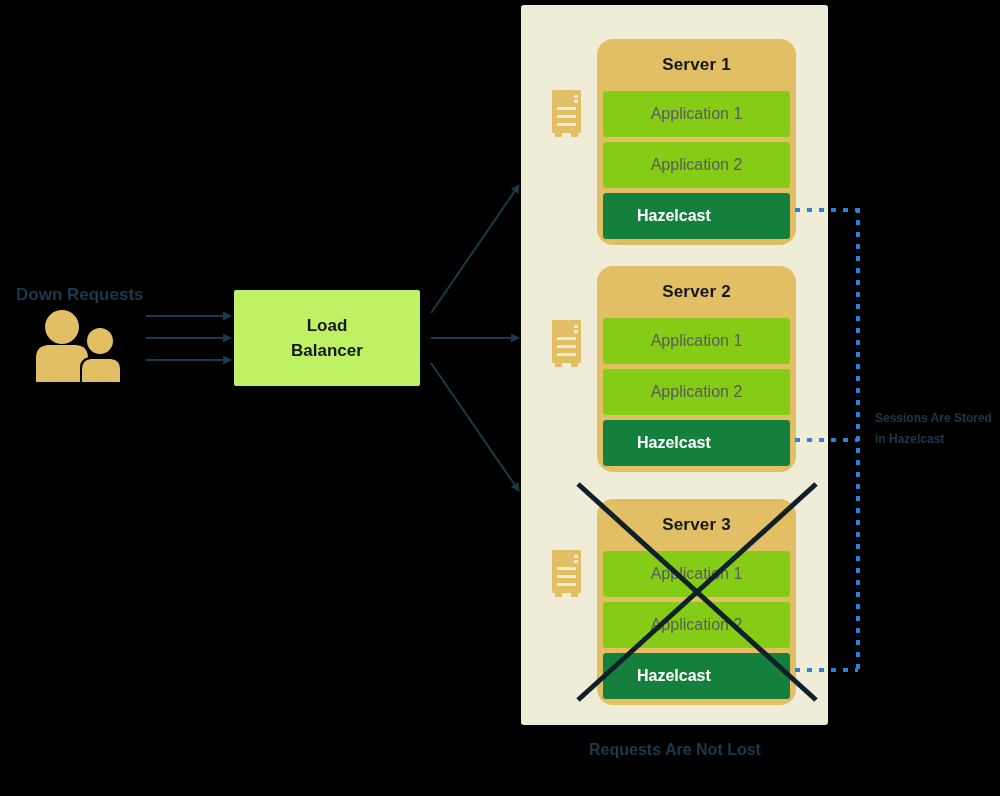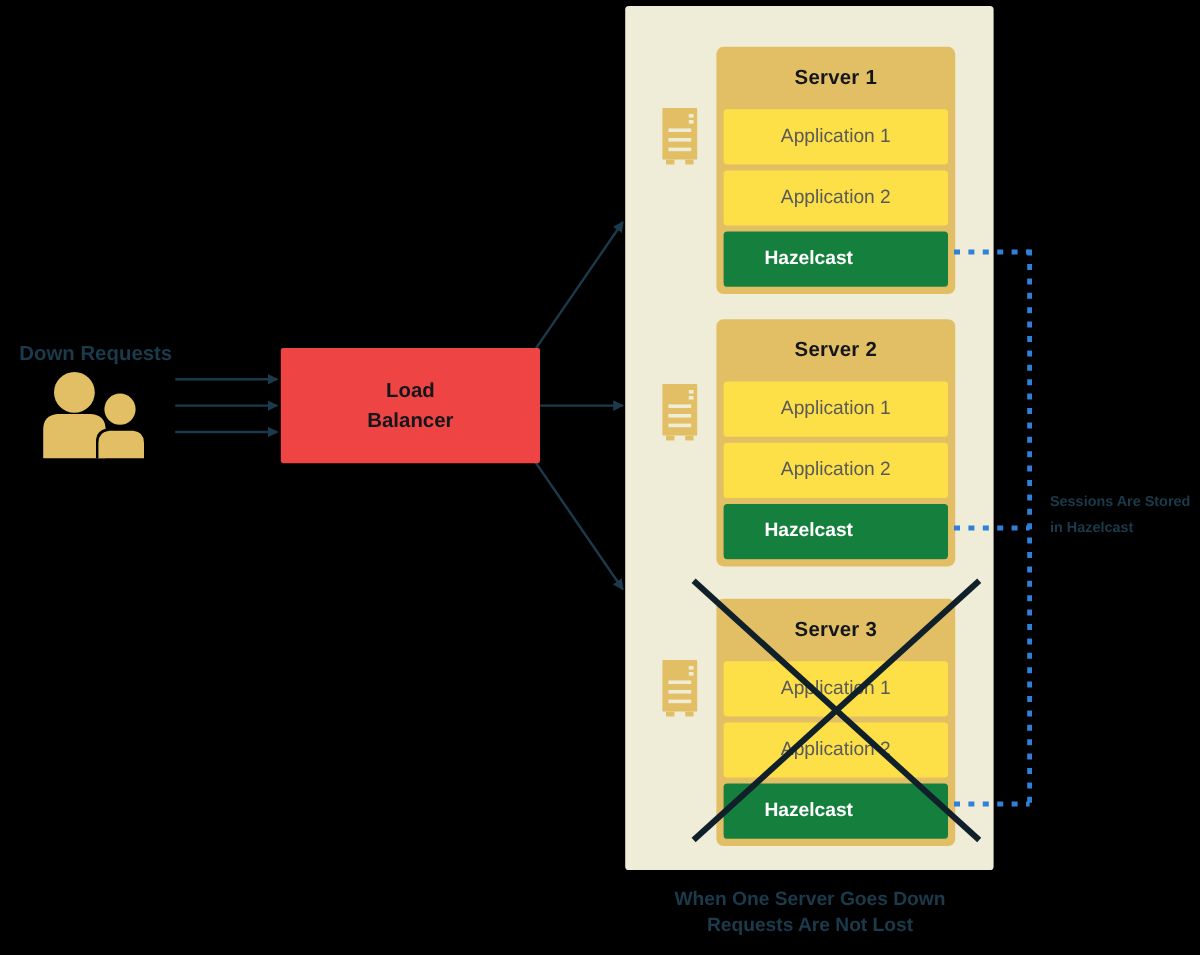--- a/index.html
+++ b/index.html
@@ -32,41 +32,41 @@
     background: #efecd8;
     border-radius: 3px;
   }
 
   
   .server-card {
     position: absolute;
     left: 597px;
     width: 199px;
     background: #e2bf64;
-    border-radius: 6px;
+    border-radius: 16px;
     box-sizing: border-box;
     padding: 0;
   }
   .server-card.s1 { top: 39px; }
   .server-card.s2 { top: 266px; }
   .server-card.s3 { top: 499px; }
 
   .server-title {
     height: 51px;
     line-height: 51px;
     text-align: center;
     font-size: 17px;
     font-weight: bold;
     color: #14161a;
     letter-spacing: .2px;
   }
   .app-row {
     height: 48px;
     margin: 0 5px 3px 5px;
-    background: #fde047;
+    background: #84cc16;
     border: 1.5px solid #e2bf64;
     border-radius: 4px;
     box-sizing: border-box;
     line-height: 45px;
     text-align: center;
     font-size: 16px;
     color: #5a5a5a;
   }
   .hz-row {
     height: 48px;
@@ -126,23 +126,23 @@
   .rack-icon .foot.f2 { left: 19px; }
   .rack-icon.r1 { left: 552px; top: 90px; }
   .rack-icon.r2 { left: 552px; top: 320px; }
   .rack-icon.r3 { left: 552px; top: 550px; }
 
   
   .load-balancer {
     position: absolute;
     left: 234px;
     top: 290px;
-    width: 216px;
+    width: 186px;
     height: 96px;
-    background: #ef4444;
+    background: #bef264;
     border-radius: 2px;
     display: flex;
     align-items: center;
     justify-content: center;
   }
   .load-balancer .lb-text {
     text-align: center;
     font-size: 17px;
     font-weight: bold;
     color: #14161a;
@@ -309,17 +309,16 @@
     <circle cx="70" cy="31" r="13" fill="#e2bf64"></circle>
     <path d="M50,72 L50,58 Q50,48 60,47 L82,47 Q92,48 92,58 L92,72 Z" fill="#000000"></path>
     <path d="M52,72 L52,59 Q52,50 61,49 L81,49 Q90,50 90,59 L90,72 Z" fill="#e2bf64"></path>
   </svg>
 
   <div class="label-user-requests">Down Requests</div>
 
   <div class="label-sessions">Sessions Are Stored in Hazelcast</div>
 
   <div class="label-caption">
-    <div>When One Server Goes Down</div>
     <div>Requests Are Not Lost</div>
   </div>
 
 </div>
 
 </body></html>

